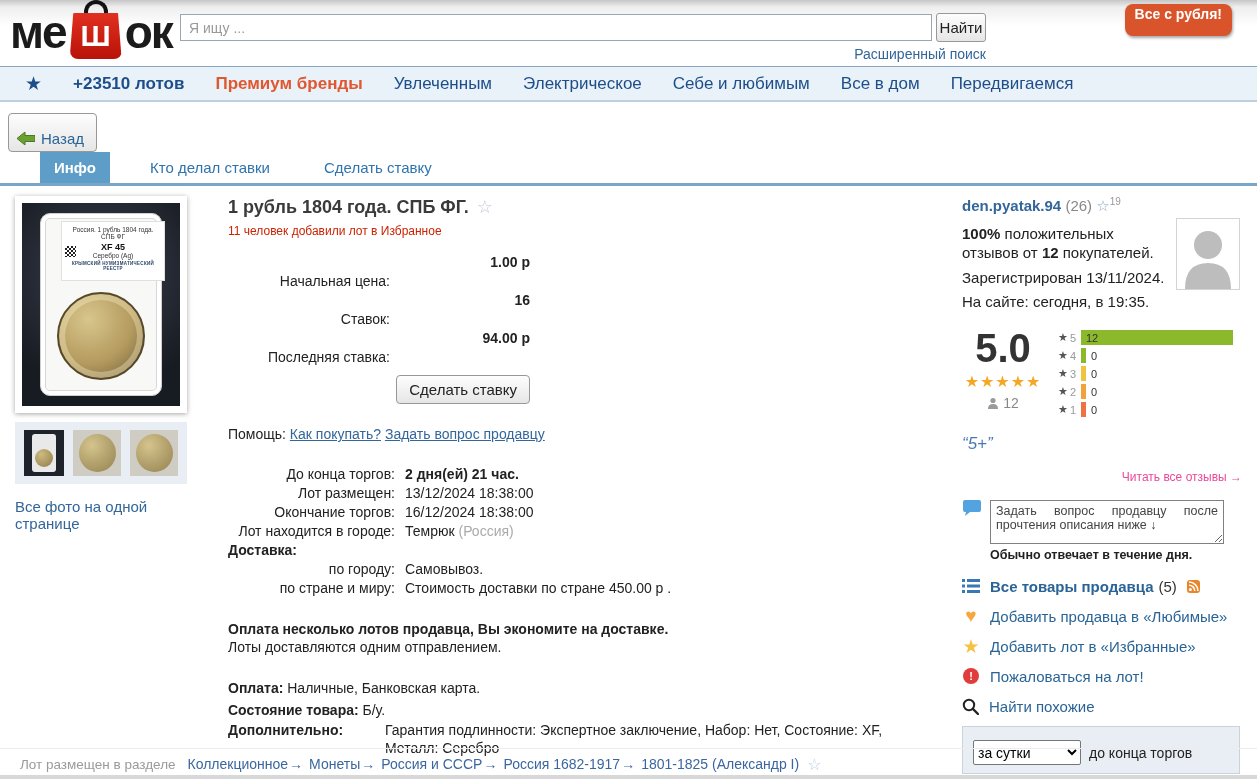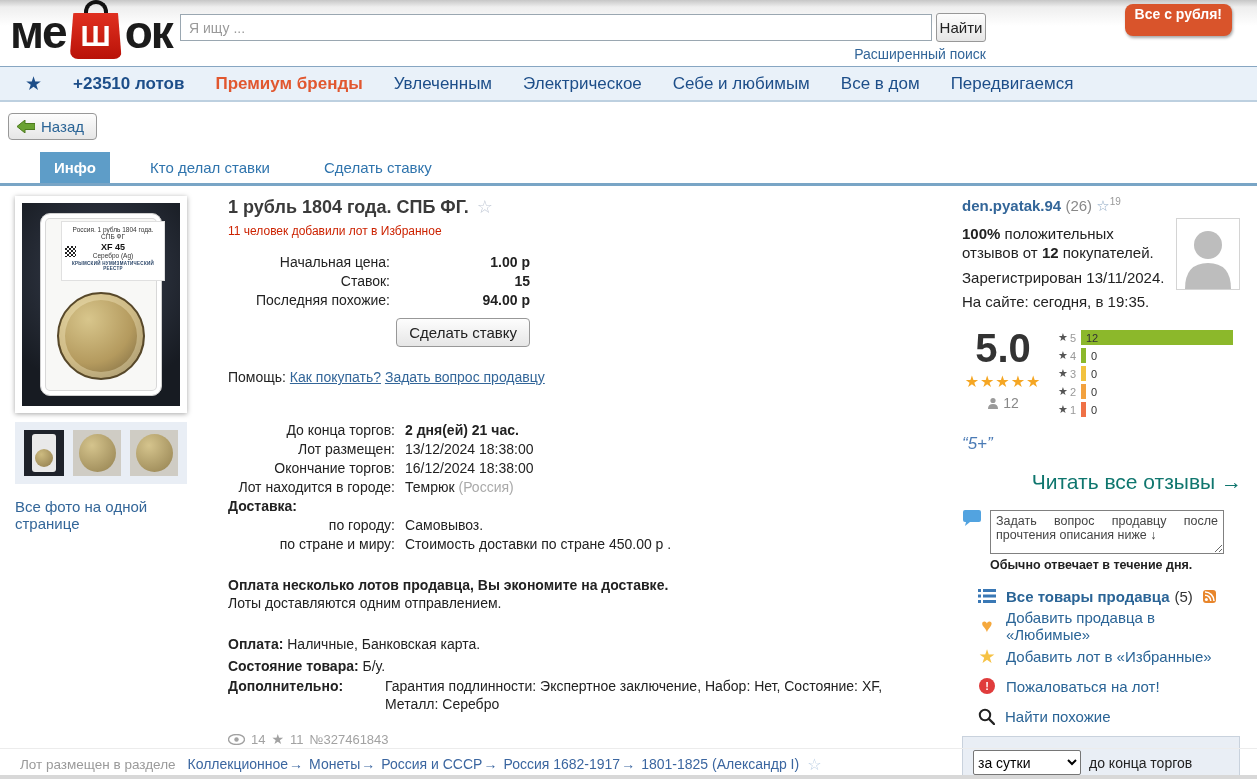--- a/index.html
+++ b/index.html
@@ -38,21 +38,21 @@
   .nav { position:absolute; left:0; top:66px; width:1257px; height:36px; background:#e9f1f9;
          border-top:1px solid #87a6c2; border-bottom:2px solid #bdd0e0;
          display:flex; align-items:center; padding-left:25px; gap:31px; }
   .nav-star { color:#1d4e89; font-size:19px; cursor:pointer; }
   .nav-lots { color:#1d4e89; font-size:17px; font-weight:bold; }
   .nav-premium { color:#e1572f; font-size:17px; font-weight:bold; }
   .nav-item { color:#1d4e89; font-size:17px; }
 
   
   .back-btn { position:absolute; left:8px; top:113px; display:flex; align-items:center;
-              gap:6px; padding:4px 12px 4px 8px; border-radius:4px; }
+              gap:6px; padding:16px 12px 4px 8px; border-radius:4px; }
   .back-btn span { color:#2a6496; font-size:15px; }
 
   
   .tabs { position:absolute; left:0; top:154px; width:1257px; height:32px;
           border-bottom:3px solid #79a5c6; display:flex; align-items:flex-end;
           padding-left:40px; gap:26px; }
   .tab { font-size:15px; color:#2f74ad; padding:7px 14px; cursor:pointer; }
   .tab.active { background:#5e9dc8; color:#fff; font-weight:bold; }
 
   
@@ -87,27 +87,27 @@
                        border-radius:50%; background:radial-gradient(circle at 35% 30%, #d5c48d, #93804f); }
   .all-photos { display:block; margin-top:14px; font-size:15px; color:#336699; }
 
   
   .center-col { position:absolute; left:228px; top:196px; width:712px; }
   .lot-title { font-size:18px; font-weight:bold; color:#3a3a3a; display:inline; }
   .title-star { color:#c2c9d6; font-size:18px; margin-left:8px; cursor:pointer; }
   .fav-note { color:#cc2200; font-size:12px; margin-top:6px; }
   .price-table { margin-top:15px; }
   .price-row { display:flex; line-height:19px; }
-  .p-label { width:162px; text-align:right; font-size:14px; color:#222; }
+  .p-label { width:162px; text-align:right; font-size:14px; color:#222;margin-top:19px; }
   .p-value { width:140px; text-align:right; font-size:14px; font-weight:bold; }
   .bid-row { width:302px; text-align:right; margin-top:8px; }
   .bid-btn { font-size:15px; padding:5px 12px; border-radius:4px; }
   .help-row { margin-top:22px; font-size:14px; }
   .help-row a { color:#336699; text-decoration:underline; }
-  .details { margin-top:36px; }
+  .details { margin-top:23px; }
   .d-row { display:flex; line-height:19px; font-size:14px; }
   .d-label { width:167px; text-align:right; color:#222; }
   .d-value { margin-left:10px; }
   .bold { font-weight:bold; }
   .gray { color:#aaa; }
   .delivery-head { font-size:14px; font-weight:bold; line-height:19px; }
   .note-block { margin-top:22px; font-size:14px; line-height:18px; }
   .pay-row { margin-top:21px; font-size:14px; line-height:22px; }
   .add-row { display:flex; font-size:14px; line-height:18px; }
   .add-label { width:157px; font-weight:bold; }
@@ -138,29 +138,29 @@
   .hist-n { color:#999; margin:0 5px 0 2px; width:6px; }
   .hist-bar { height:15px; display:flex; align-items:center; }
   .hist-bar.w5 { width:152px; background:#8cb82b; }
   .hist-bar.w0g { width:5px; background:#8cb82b; }
   .hist-bar.w0y { width:5px; background:#f2c23e; }
   .hist-bar.w0o { width:5px; background:#f2a13e; }
   .hist-bar.w0r { width:5px; background:#ef7146; }
   .hist-in { color:#333; font-size:11px; padding-left:5px; }
   .hist-out { color:#333; font-size:11px; margin-left:5px; }
   .quote { margin-top:14px; font-size:17px; font-style:italic; color:#4a7ab5; }
-  .reviews-link { display:block; text-align:right; margin-top:16px; font-size:21px; color:#0f766e; }
+  .reviews-link { display:block; text-align:right; margin-top:16px; font-size:12px; color:#ec4899; }
   .question-row { display:flex; margin-top:16px; gap:8px; }
   .q-textarea { width:234px; height:44px; border:1px solid #808080; font-size:12.5px;
                 padding:3px 5px; resize:both; font-family:"Liberation Sans", sans-serif;
                 text-align:justify; }
   .q-textarea::placeholder { color:#444; }
   .responds { font-size:12.5px; font-weight:bold; margin:4px 0 0 28px; }
   .side-links { margin-top:14px; }
-  .side-link-row { display:flex; align-items:center; gap:10px; margin-bottom:10px; height:20px;margin-left:16px; }
+  .side-link-row { display:flex; align-items:center; gap:10px; margin-bottom:10px; height:20px; }
   .side-link-row a { color:#2a6496; font-size:15px; }
   .side-link-row a.strong { font-weight:bold; }
   .lk-count { color:#333; font-size:15px; margin-left:-5px; }
   .heart-ic { color:#f5a83c; font-size:19px; width:18px; text-align:center; }
   .favstar-ic { color:#f6c244; font-size:19px; width:18px; text-align:center; }
   .report-ic { width:16px; height:16px; margin:0 1px; background:#e03c3c; border-radius:50%;
                color:#fff; font-size:11px; font-weight:bold; display:flex; align-items:center;
                justify-content:center; }
   .reminder { margin-top:10px; width:278px; background:#e9eef5; border:1px solid #c9d2dd;
               padding:8px 10px; }
@@ -252,24 +252,24 @@
     <h1 class="lot-title">1 рубль 1804 года. СПБ ФГ.</h1><span class="title-star">☆</span>
     <div class="fav-note">11 человек добавили лот в Избранное</div>
 
     <div class="price-table">
       <div class="price-row">
         <div class="p-label">Начальная цена:</div>
         <div class="p-value">1.00 р</div>
       </div>
       <div class="price-row">
         <div class="p-label">Ставок:</div>
-        <div class="p-value">15</div>
+        <div class="p-value">16</div>
       </div>
       <div class="price-row">
-        <div class="p-label">Последняя похожие:</div>
+        <div class="p-label">Последняя ставка:</div>
         <div class="p-value">94.00 р</div>
       </div>
     </div>
     <div class="bid-row">
       <button class="btn bid-btn">Сделать ставку</button>
     </div>
 
     <div class="help-row">
       <span>Помощь:</span>
       <a>Как покупать?</a>

